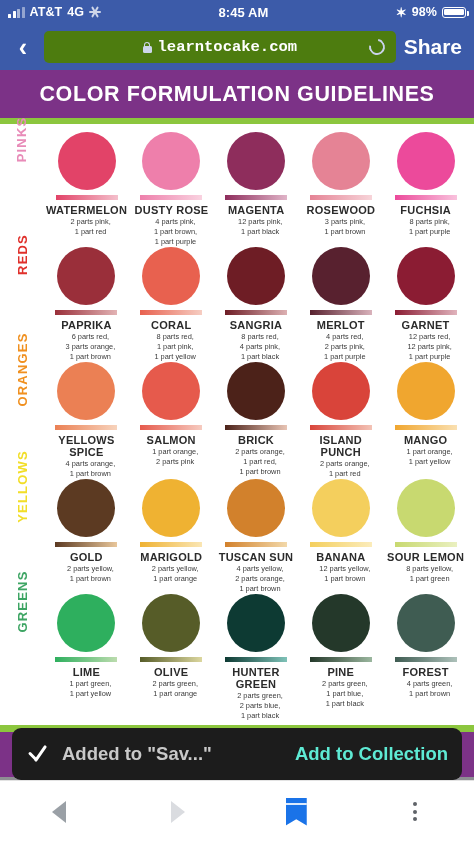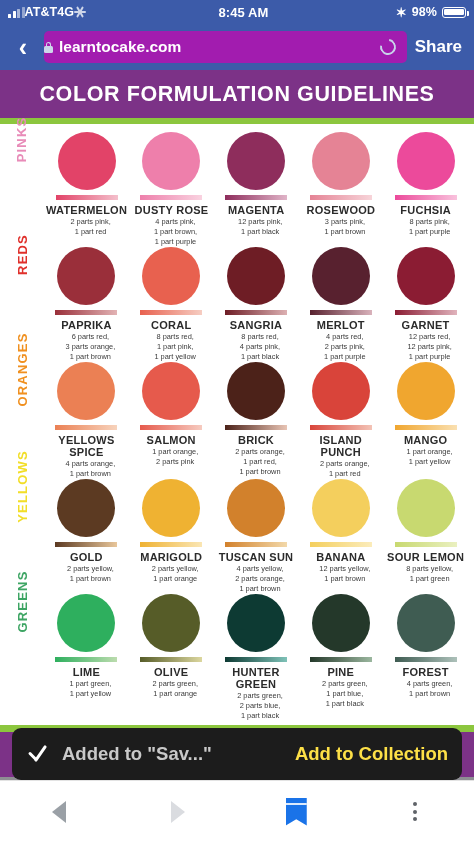--- a/index.html
+++ b/index.html
@@ -10,21 +10,21 @@
     overflow: hidden;
   }
   #app { position: relative; width: 474px; height: 842px; }
 
   
   .statusbar {
     height: 24px; background: #3c5ba9; color: #fff;
     display: flex; align-items: center; padding: 0 8px;
     font-size: 12.5px; font-weight: bold; letter-spacing: .1px;
   }
-  .sb-left { display: flex; align-items: center; }
+  .sb-left { display: flex; align-items: center; gap: 5px; }
   .sb-right { display: flex; align-items: center; gap: 5px; margin-left: auto; }
   .sb-center { position: absolute; left: 13px; right: 0; text-align: center;
                font-size: 13px; font-weight: bold; pointer-events: none; }
   .bars { display: flex; align-items: flex-end; gap: 1.5px; height: 11px; }
   .bars i { width: 3px; background: #fff; border-radius: .5px; display: block; }
   .bars i:nth-child(1) { height: 4px; }
   .bars i:nth-child(2) { height: 7px; }
   .bars i:nth-child(3) { height: 9px; opacity: .55; }
   .bars i:nth-child(4) { height: 11px; opacity: .45; }
   .spinner { width: 12px; height: 12px; position: relative; opacity: .75; }
@@ -42,37 +42,37 @@
   .battery::after { content: ""; position: absolute; right: -3.5px; top: 3px;
              width: 2px; height: 5px; background: #fff; border-radius: 0 1px 1px 0; }
   .battery i { position: absolute; inset: 1.2px; background: #fff; border-radius: 1.2px; display: block; }
 
   
   .urlbar { height: 46px; background: #3c5ba9; display: flex;
             align-items: center; padding: 0 8px; gap: 6px; }
   .back-chevron { width: 30px; height: 30px; display: flex;
             align-items: center; justify-content: center; color: #fff;
             font-size: 25px; font-weight: bold; line-height: 1; cursor: pointer; }
-  .urlfield { flex: 1; height: 32px; background: #a21caf; border-radius: 5px;
-            display: flex; align-items: center; justify-content: flex-start;
-            position: relative; cursor: text; }
+  .urlfield { flex: 1; height: 32px; background: #4d7c0f; border-radius: 5px;
+            display: flex; align-items: center; justify-content: center;
+            position: relative; cursor: text; font-family: Liberation Mono, monospace; }
   .url-inner { display: flex; align-items: center; gap: 6px;
             color: #fff; font-size: 15.5px; font-weight: bold; }
   .lock { width: 9px; height: 11px; position: relative; display: inline-block; }
   .lock .body { position: absolute; bottom: 0; width: 9px; height: 7px;
             background: #cdd6ea; border-radius: 1.5px; }
   .lock .shackle { position: absolute; top: 0; left: 1.7px; width: 5.6px; height: 6px;
             border: 1.6px solid #cdd6ea; border-bottom: none;
             border-radius: 3px 3px 0 0; }
   .reload { width: 26px; height: 26px; position: absolute; right: 6px;
             display: flex; align-items: center; justify-content: center; cursor: pointer; }
   .reload .ring { width: 16px; height: 16px; border: 2px solid #c9d3ea;
             border-radius: 50%; border-top-color: transparent;
             transform: rotate(-35deg); }
-  .share-btn { color: #fff; font-size: 17px; font-weight: bold;
+  .share-btn { color: #fff; font-size: 21px; font-weight: bold;
             padding: 0 4px 0 2px; cursor: pointer; text-align: center; }
 
   
   .page { position: relative; background: #fff; }
   .title-band { background: #7c3287; height: 48px; display: flex;
             align-items: center; justify-content: center; }
   .title-band h1 { color: #fff; font-size: 21.5px; font-weight: bold;
             letter-spacing: .6px; }
   .green-rule { height: 6px; background: #8cc63e; }
 
@@ -107,21 +107,21 @@
     position: absolute; left: 12px; right: 12px; top: 728px; height: 52px;
     background: #1c1c1c; border-radius: 9px;
     display: flex; align-items: center; padding: 0 14px; gap: 12px;
   }
   .check { width: 24px; height: 24px; flex: none; position: relative; }
   .check::before, .check::after { content: ""; position: absolute; background: #fff;
     border-radius: 2px; }
   .check::before { width: 3px; height: 10px; left: 5px; top: 9px; transform: rotate(-45deg); }
   .check::after { width: 3px; height: 19px; left: 13px; top: 2px; transform: rotate(35deg); }
   .toast-msg { color: #c9c9c9; font-size: 18.5px; font-weight: bold; }
-  .toast-action { color: #fde047; font-size: 18.5px; font-weight: bold; margin-left: auto; }
+  .toast-action { color: #5eead4; font-size: 18.5px; font-weight: bold; margin-left: auto; }
 
   
   .bottomnav {
     position: absolute; left: 0; right: 0; bottom: 0; height: 62px;
     background: #fff; border-top: 1px solid #e3e3e3;
     display: flex; align-items: center;
   }
   .navslot { flex: 1; display: flex; align-items: center; justify-content: center; cursor: pointer; }
   .tri-left { width: 0; height: 0; border-top: 11px solid transparent;
     border-bottom: 11px solid transparent; border-right: 14px solid #9aa0a6; }

